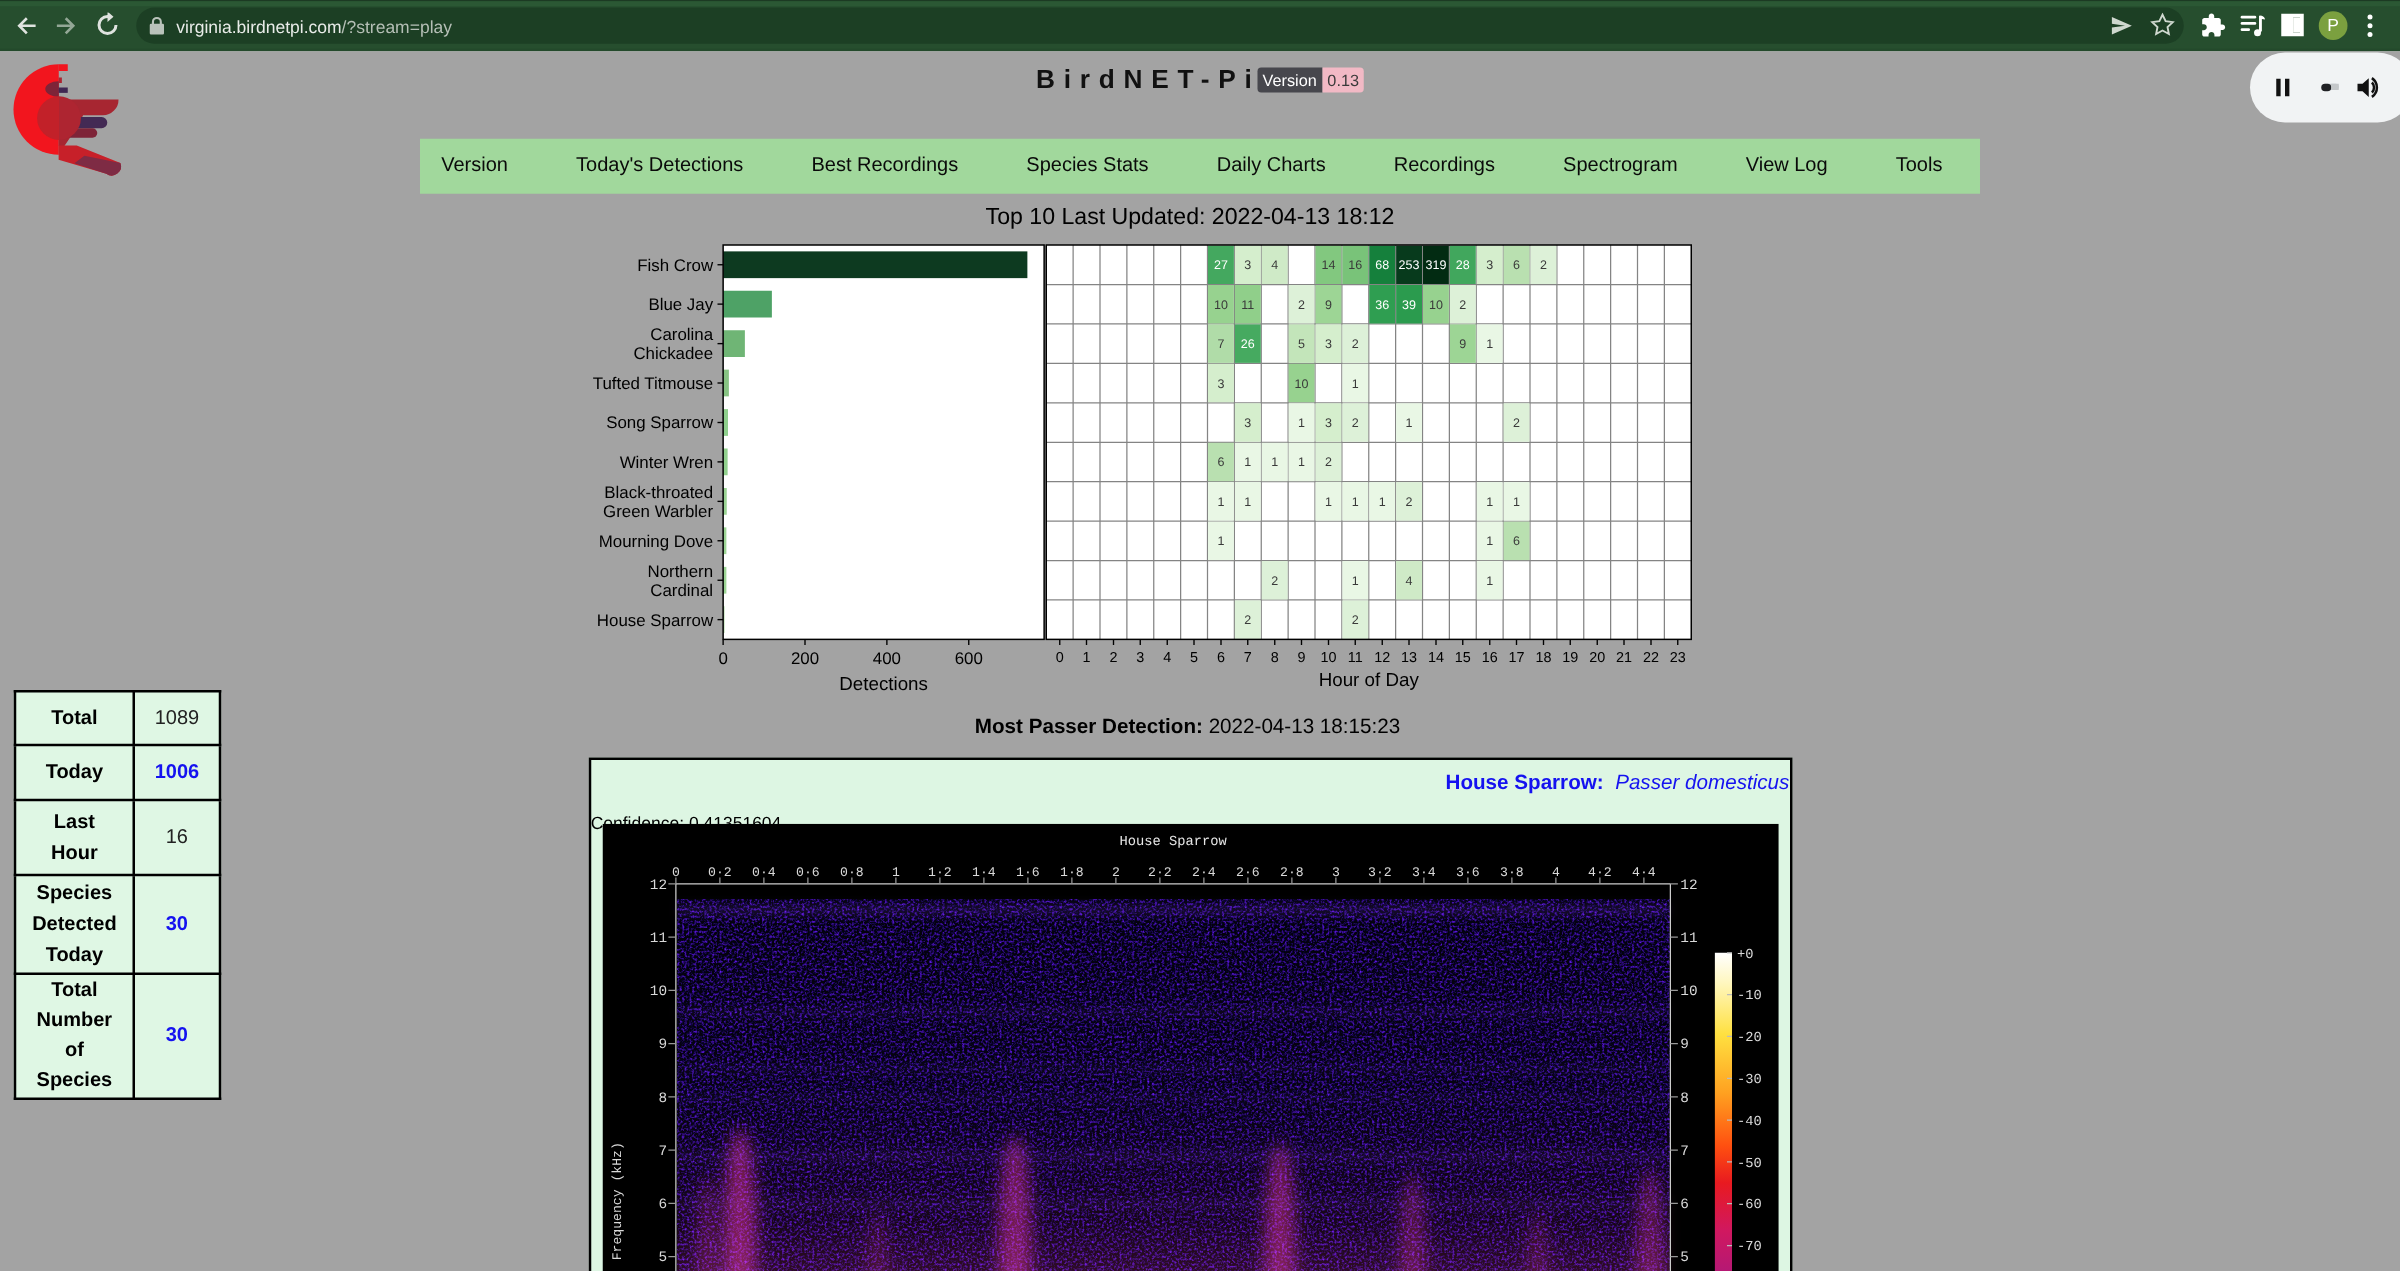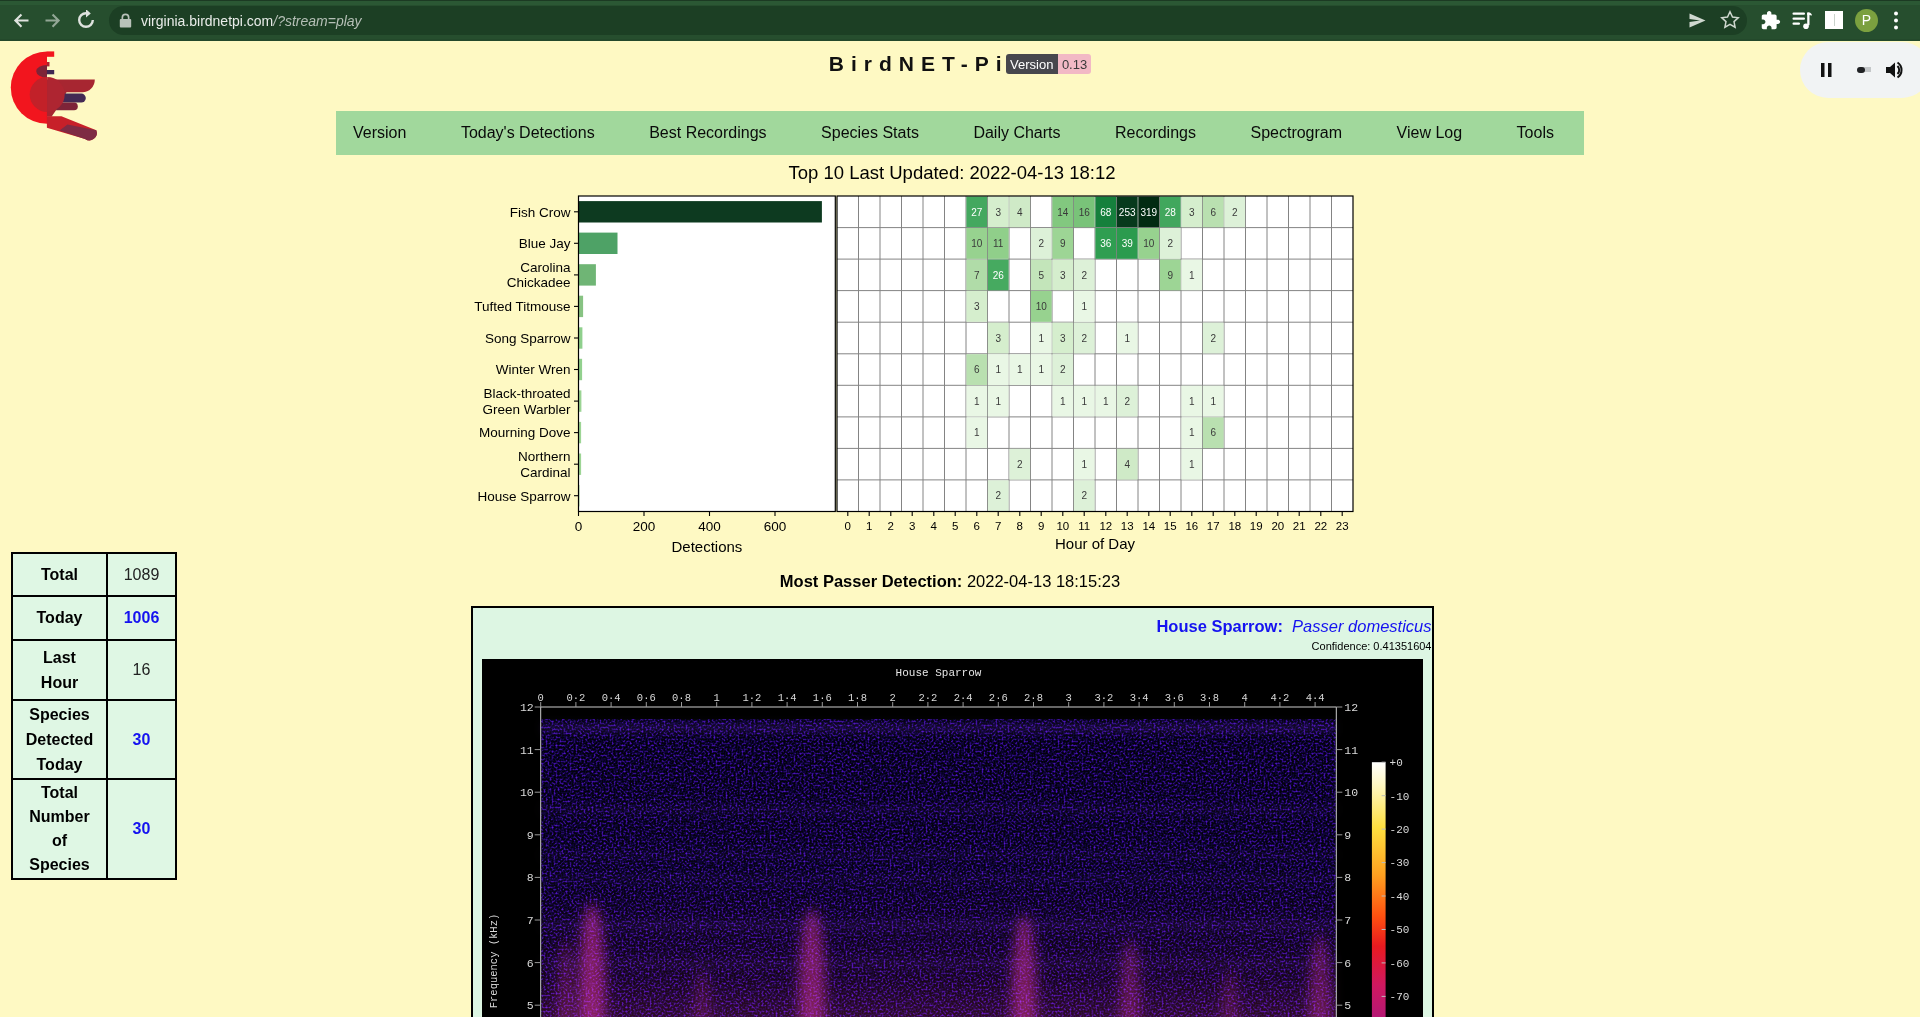--- a/index.html
+++ b/index.html
@@ -1,15 +1,15 @@
 <!DOCTYPE html>
 <html><head><meta charset="utf-8">
 <style>
 html,body{margin:0;padding:0;width:1920px;height:1017px;overflow:hidden;font-family:"Liberation Sans",sans-serif;}
-.page{position:absolute;left:0;top:41px;width:1920px;height:976px;background:#fef9c3;overflow:hidden;}
+.page{position:absolute;left:0;top:41px;width:1920px;height:976px;background:#a3a3a3;overflow:hidden;}
 .abs{position:absolute;}
 </style></head>
 <body>
 
 <div class="abs" style="left:0;top:0;width:1920px;height:41px;background:#264e2e;">
   <div class="abs" style="left:0;top:0;width:1920px;height:1px;background:#1c3a23;"></div>
   <div class="abs" style="left:0;top:1px;width:1920px;height:4px;background:#2b5834;"></div>
   <div class="abs" style="left:0;top:39px;width:1920px;height:2px;background:#23492b;"></div>
 
   <svg class="abs" style="left:11px;top:10px" width="21" height="21" viewBox="0 0 21 21">
@@ -21,21 +21,21 @@
     </svg>
 
   <svg class="abs" style="left:76px;top:10px" width="20" height="20" viewBox="0 0 20 20">
       <path d="M10,2 a8,8 0 1 0 8,8 h-2.4 a5.6,5.6 0 1 1 -5.6,-5.6 v3.2 l4.8,-4.2 -4.8,-4.2 z" fill="#dfe3df"></path>
     </svg>
 
   <div class="abs" style="left:109px;top:6px;width:1638px;height:29px;border-radius:15px;background:#1c3f24;"></div>
   <svg class="abs" style="left:119px;top:13px" width="13" height="16" viewBox="0 0 13 16">
       <path d="M2.5,6 V4.5 a4,4 0 0 1 8,0 V6 h0.7 a1,1 0 0 1 1,1 v6.5 a1,1 0 0 1 -1,1 h-9.4 a1,1 0 0 1 -1,-1 V7 a1,1 0 0 1 1,-1 z M4.2,6 h4.6 V4.5 a2.3,2.3 0 0 0 -4.6,0 z" fill="#b9c2ba"></path>
     </svg>
-  <div class="abs" style="left:141px;top:12.5px;font-size:14px;color:#e9ece9;">virginia.birdnetpi.com<span style="color:#b5bfb6;font-style:italic;">/?stream=play</span></div>
+  <div class="abs" style="left:141px;top:12.5px;font-size:14px;color:#e9ece9;">virginia.birdnetpi.com<span style="color:#b5bfb6;">/?stream=play</span></div>
 
   <svg class="abs" style="left:1688px;top:11px" width="19" height="19" viewBox="0 0 19 19">
       <path d="M1.5,16.5 L17.5,9.5 1.5,2.5 1.5,8 12,9.5 1.5,11 z" fill="#cfd8cf"></path>
     </svg>
 
   <svg class="abs" style="left:1720px;top:10px" width="20" height="20" viewBox="0 0 20 20">
       <path d="M10,1.8 l2.5,5.2 5.7,0.7 -4.2,3.9 1.1,5.6 -5.1,-2.8 -5.1,2.8 1.1,-5.6 -4.2,-3.9 5.7,-0.7 z" fill="none" stroke="#cfd8cf" stroke-width="1.5"></path>
     </svg>
 
   <svg class="abs" style="left:1760px;top:10px" width="21" height="21" viewBox="0 0 24 24">
@@ -386,21 +386,21 @@
           <td style="border:2.5px solid #000;height:92px;font-weight:bold;line-height:24px;">Total<br>Number<br>of<br>Species</td>
           <td style="border:2.5px solid #000;color:#1512f0;font-weight:bold;">30</td>
         </tr>
   </tbody>
     </table>
 
   <div class="abs" style="left:0;top:530.5px;width:1900px;text-align:center;font-size:16.5px;color:#000;"><b>Most Passer Detection:</b> 2022-04-13 18:15:23</div>
 
   <div class="abs" style="left:470.5px;top:565px;width:963px;height:460px;background:#ddf6e3;border:2.5px solid #000;box-sizing:border-box;">
     <div style="text-align:right;font-size:16.5px;margin-top:9px;color:#1512f0;"><b>House Sparrow:</b>&nbsp; <i>Passer domesticus</i></div>
-    <div style="text-align:right;font-size:11px;margin-top:4px;color:#000;">Confidence: 0.41351604</div>
+    <div style="text-align:left;font-size:14px;margin-top:14px;color:#000;">Confidence: 0.41351604</div>
   </div>
 <svg width="941" height="400" viewBox="0 0 941 400" xmlns="http://www.w3.org/2000/svg" style="position:absolute;left:482px;top:618px;" font-family="Liberation Mono, monospace">
 <defs>
 <filter id="spk" x="0" y="0" width="100%" height="100%" color-interpolation-filters="sRGB">
           <feTurbulence type="fractalNoise" baseFrequency="0.5" numOctaves="2" seed="11"></feTurbulence>
           <feColorMatrix type="matrix" values="0.90 0 0 0 -0.42  0.20 0 0 0 -0.095  2.00 0 0 0 -0.85  0 0 0 0 1"></feColorMatrix>
         </filter>
 <linearGradient id="vg" x1="0" y1="0" x2="0" y2="1">
           <stop offset="0" stop-color="#140c50" stop-opacity="0.14"></stop>
           <stop offset="0.45" stop-color="#2a1470" stop-opacity="0.14"></stop>

